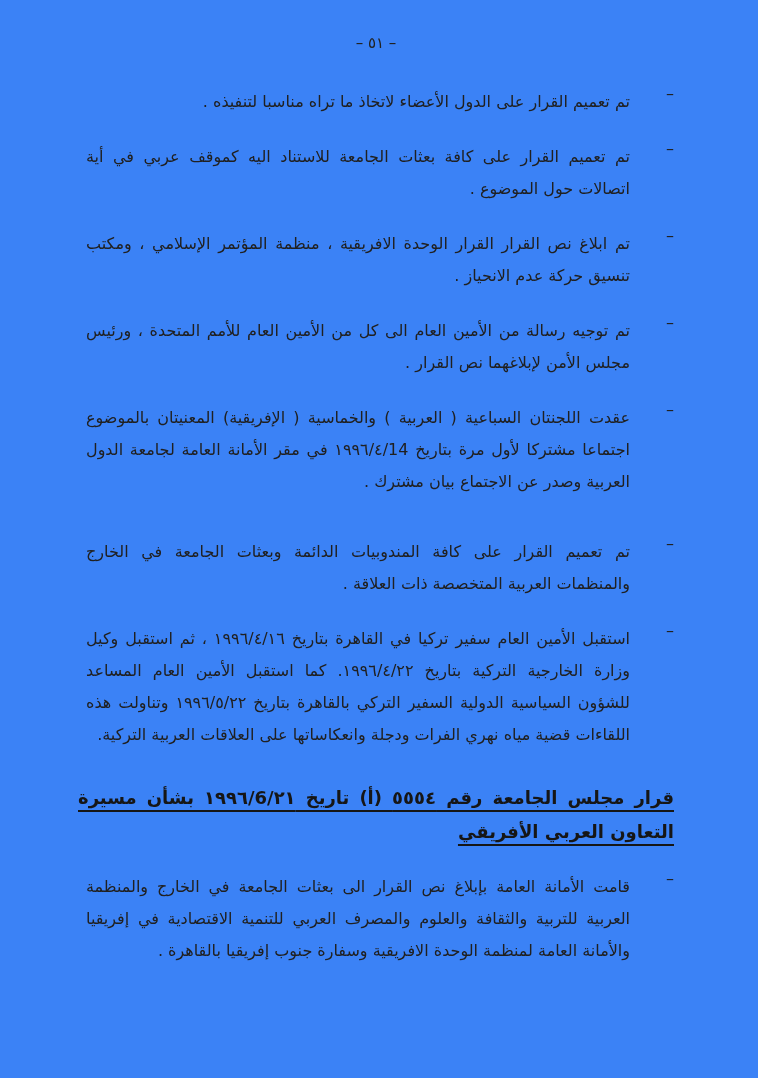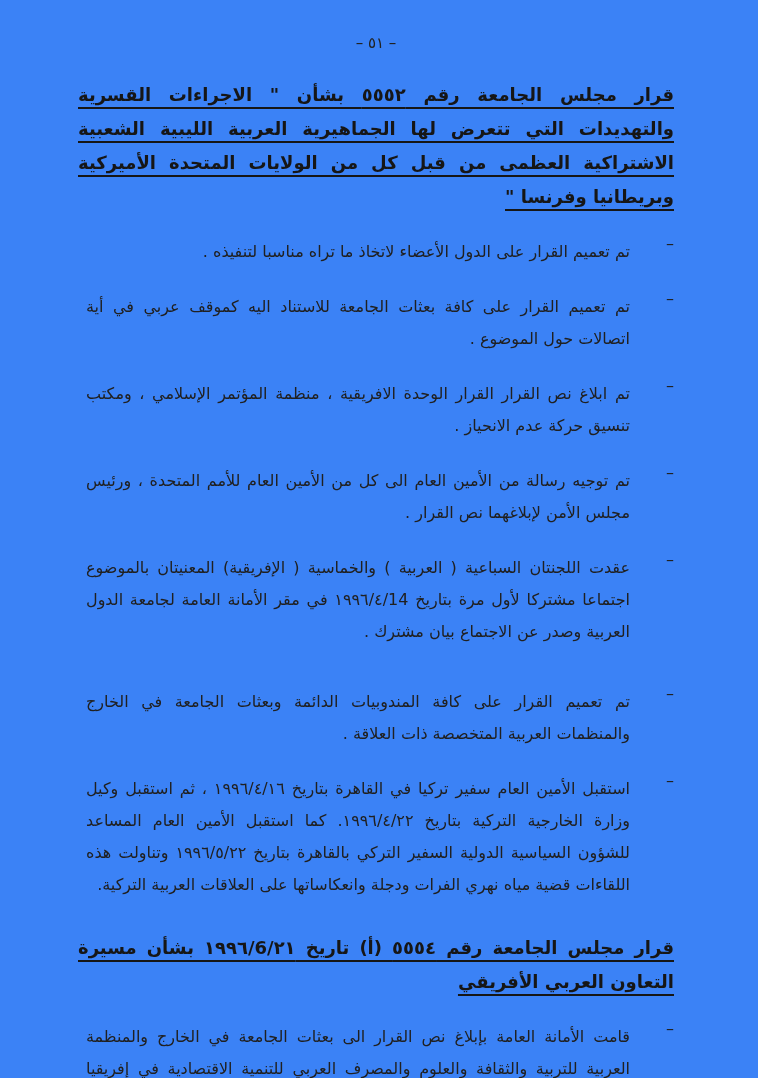--- a/index.html
+++ b/index.html
@@ -65,21 +65,20 @@
   }
 </style>
 </head>
 <body>
 
 <div class="page">
 
   <div class="page-number">– ٥١ –</div>
 
   <div class="section">
-    <h2 class="heading">قرار مجلس الجامعة رقم ٥٥٥٢ بشأن " الاجراءات القسرية والتهديدات التي تتعرض لها الجماهيرية العربية الليبية الشعبية الاشتراكية العظمى من قبل كل من الولايات المتحدة الأميركية وبريطانيا وفرنسا "</h2>
     <div class="bullets">
       <div class="bullet">
         <span class="dash">–</span>
         <p class="bullet-text">تم تعميم القرار على الدول الأعضاء لاتخاذ ما تراه مناسبا لتنفيذه .</p>
       </div>
       <div class="bullet">
         <span class="dash">–</span>
         <p class="bullet-text">تم تعميم القرار على كافة بعثات الجامعة للاستناد اليه كموقف عربي في أية اتصالات حول الموضوع .</p>
       </div>
       <div class="bullet">

